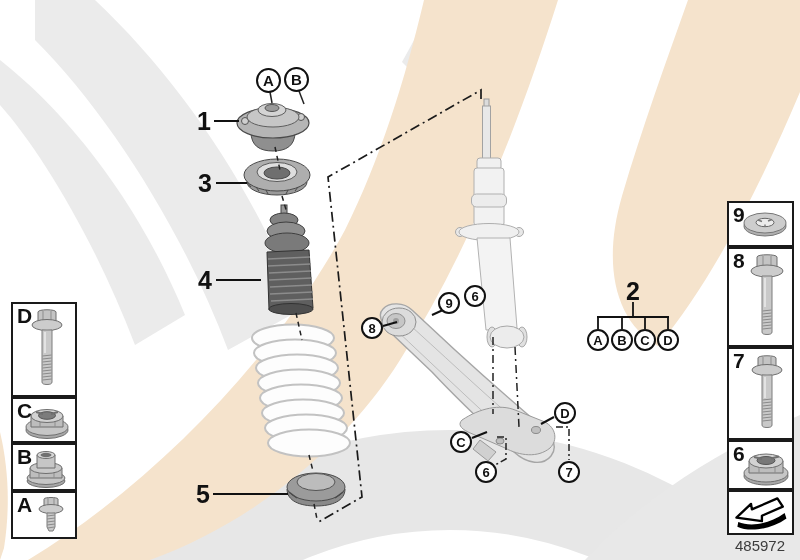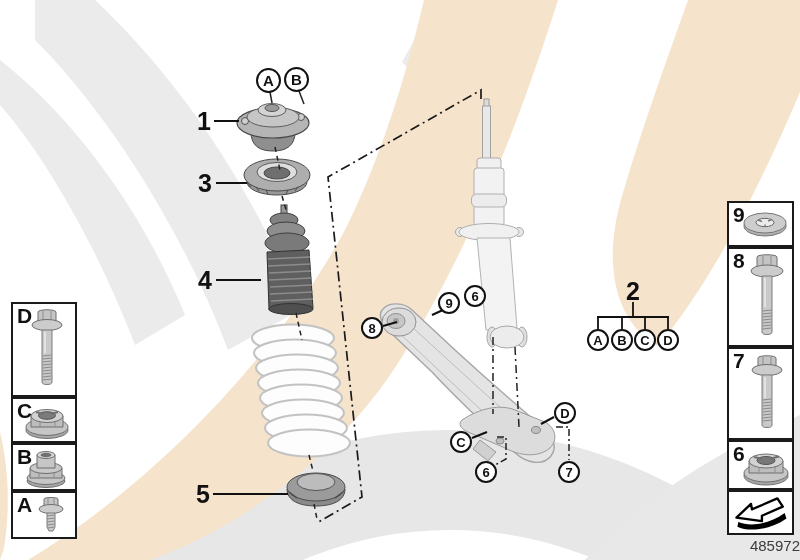--- a/index.html
+++ b/index.html
@@ -13,21 +13,21 @@
   
   .circle-label{position:absolute;width:22px;height:22px;margin-left:-11px;margin-top:-11px;
                 border:2px solid #111;border-radius:50%;background:#fff;box-sizing:border-box;
                 display:flex;align-items:center;justify-content:center;
                 font-weight:bold;font-size:13px;color:#111;line-height:1;}
   .circle-label.big{width:25px;height:25px;margin-left:-13px;margin-top:-13px;font-size:15px;}
   
   .part-box{position:absolute;box-sizing:border-box;border:2px solid #1a1a1a;background:#fff;}
   .box-letter{position:absolute;left:4px;top:0px;font-weight:bold;font-size:21px;color:#111;line-height:1.15;}
   .box-icon{position:absolute;left:50%;top:50%;transform:translate(-50%,-50%);}
-  #part-number{position:absolute;left:720px;top:537px;width:80px;text-align:right;
+  #part-number{position:absolute;left:720px;top:537px;width:80px;text-align:center;
                font-size:15px;color:#3c3c3c;}
 </style>
 </head>
 <body>
 
 <div id="stage">
 
   <svg class="layer" width="800" height="560" aria-hidden="true">
     <path d="M 95,0 C 180,80 255,190 300,310 L 228,350 C 185,235 110,115 35,40 L 35,0 Z" fill="#ebebeb"></path>
     <path d="M 0,60 C 70,115 140,205 185,315 L 135,345 C 95,240 40,150 0,105 Z" fill="#ebebeb"></path>

